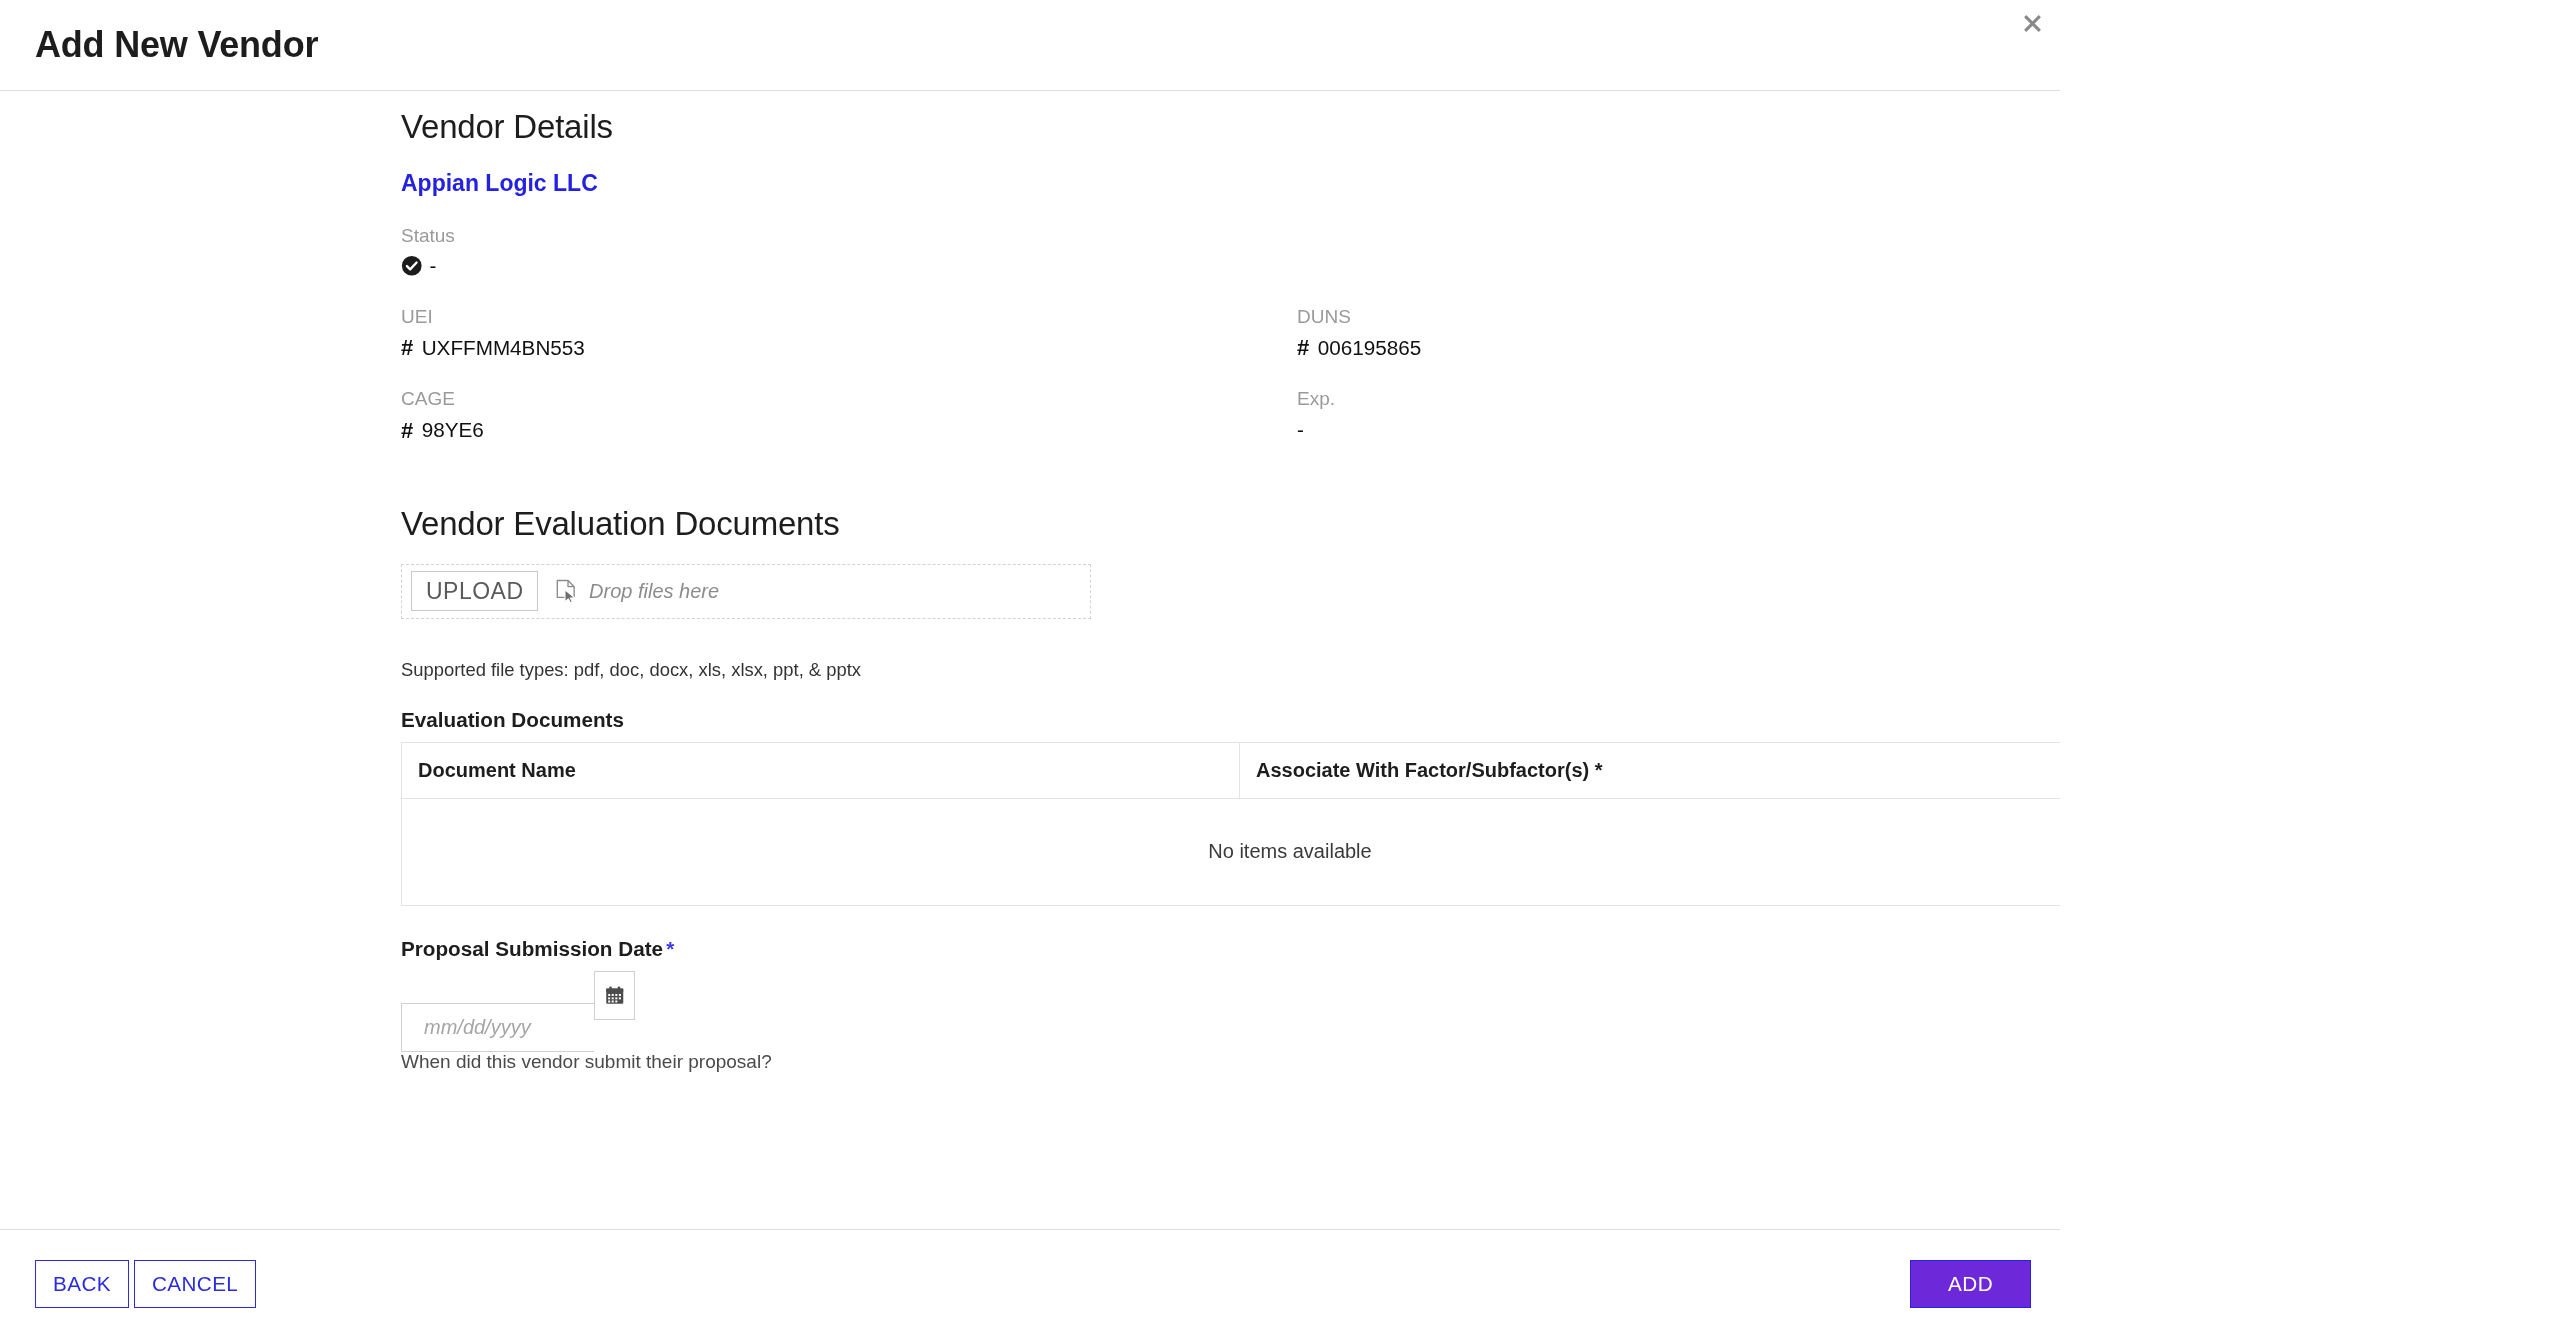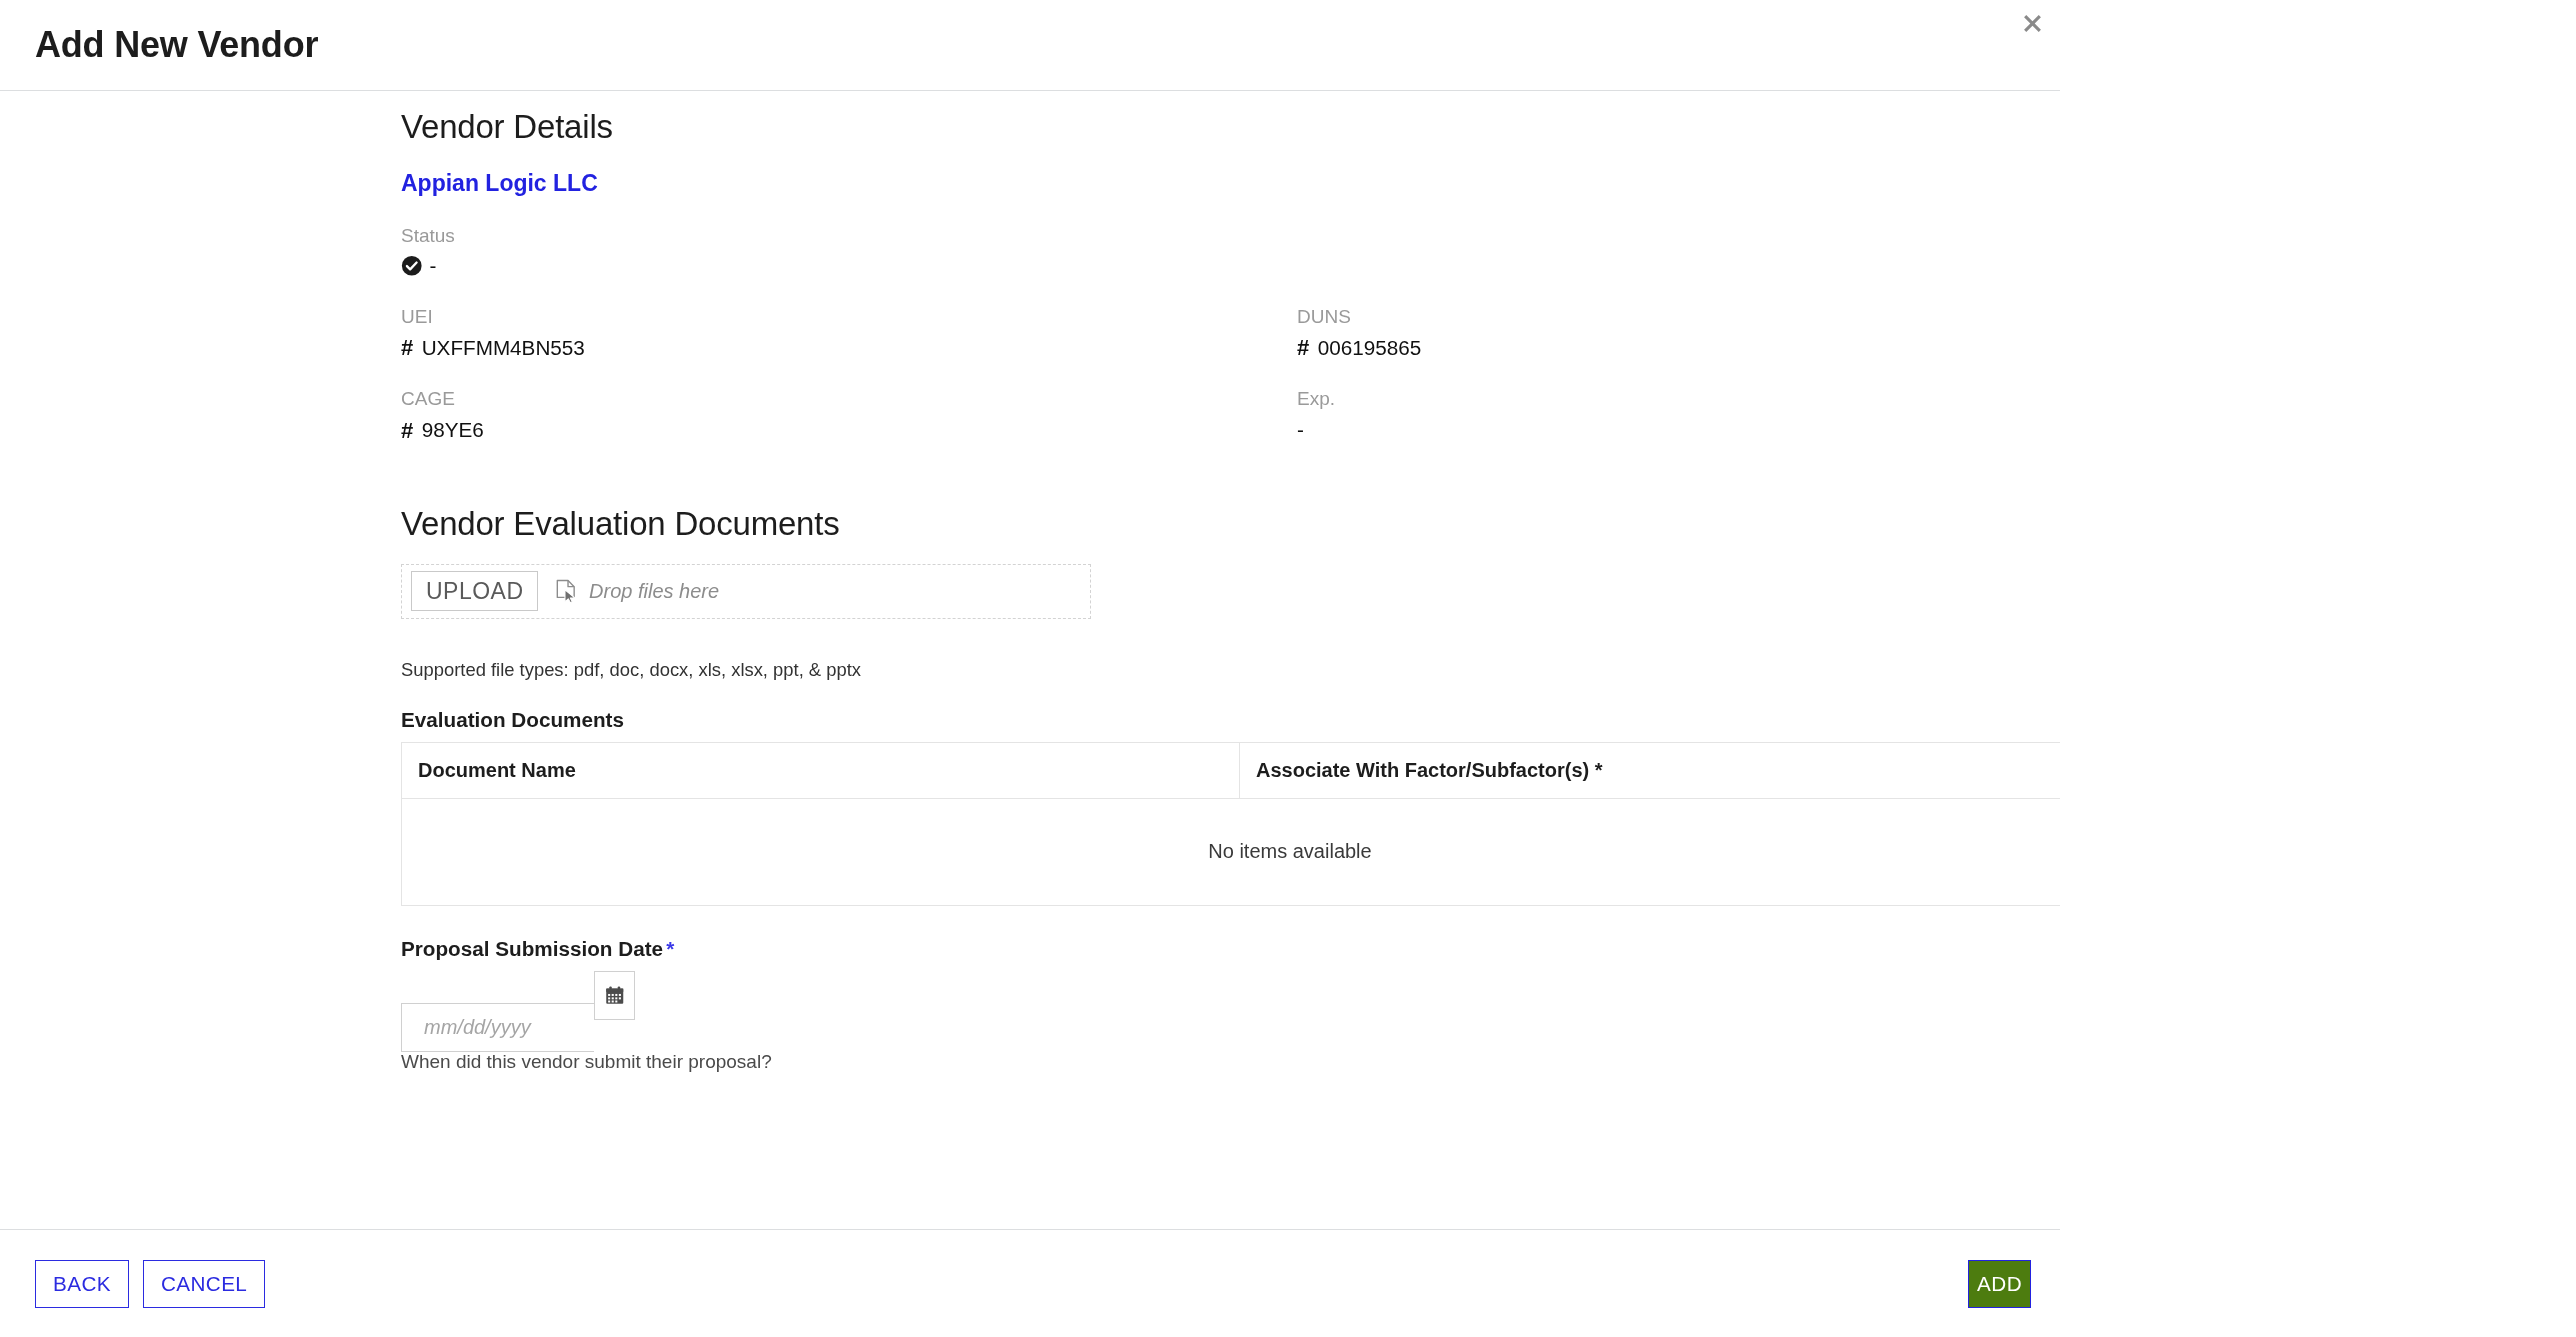--- a/index.html
+++ b/index.html
@@ -228,40 +228,40 @@
   
   .dialog-footer {
     flex: 0 0 109px;
     height: 109px;
     border-top: 1.5px solid #dcdee0;
     display: flex;
     align-items: center;
     justify-content: space-between;
     padding: 0 29px 0 35px;
   }
-  .footer-left { display: flex; gap: 14px; }
+  .footer-left { display: flex; gap: 5px; }
   .btn {
     font-family: "Liberation Sans", sans-serif;
     font-size: 20.7px;
     letter-spacing: 0.4px;
     height: 48px;
     padding: 0 17px;
     cursor: pointer;
     line-height: 1;
   }
   .btn-outline {
     background: #ffffff;
     border: 1.5px solid #2b2be0;
     color: #2b2be0;
   }
   .btn-primary {
-    background: #4d7c0f;
+    background: #6d28d9;
     border: 1.5px solid #2222e0;
     color: #ffffff;
-    padding: 0 8px;
+    padding: 0 37px;
   }
 </style>
 </head>
 <body>
 
 <div class="dialog">
 
   <div class="dialog-header">
     <div class="dialog-title">Add New Vendor</div>
     <div class="close-btn">

